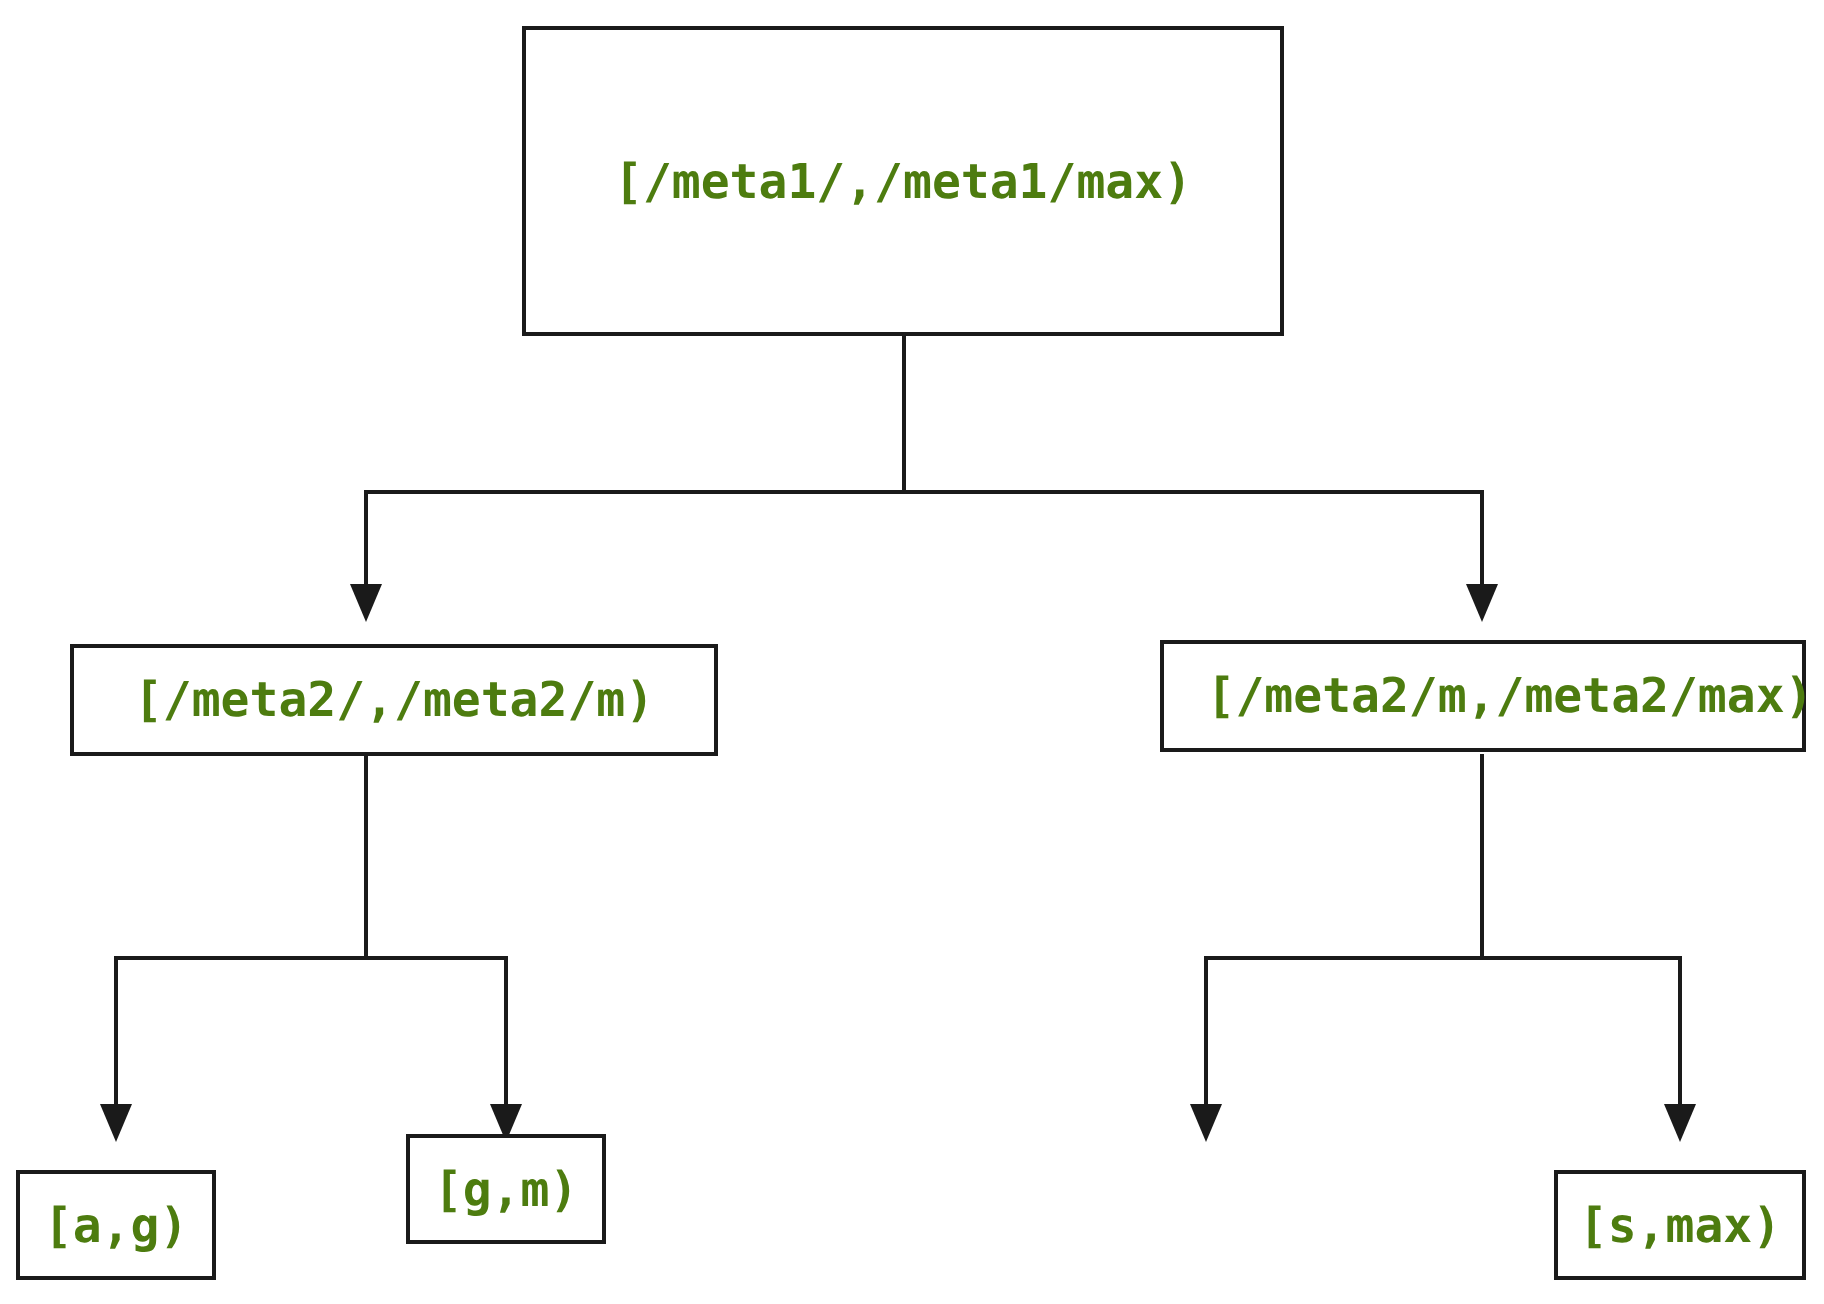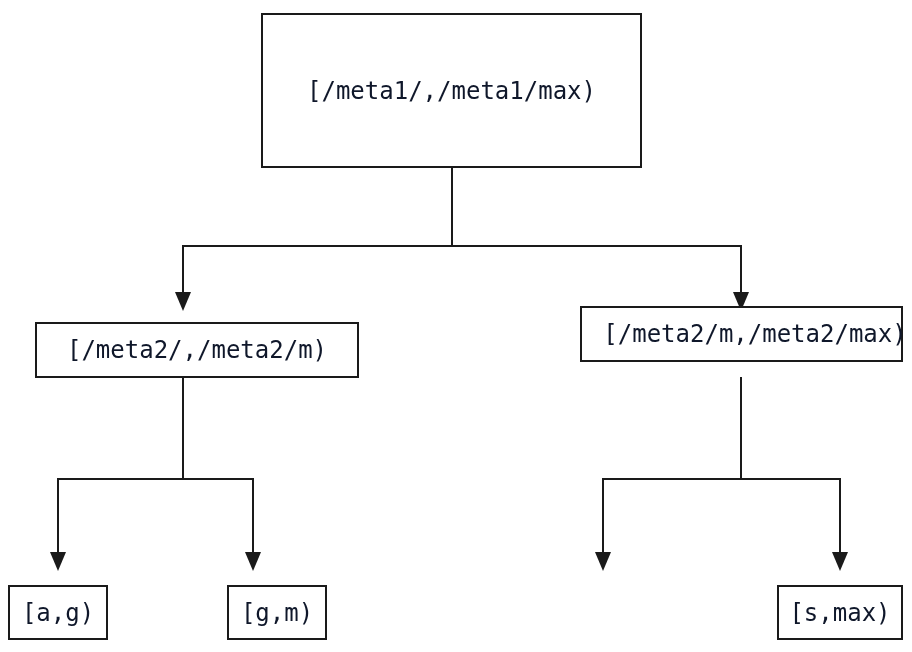--- a/index.html
+++ b/index.html
@@ -6,22 +6,23 @@
     margin: 0;
     padding: 0;
     background: #ffffff;
   }
   .canvas {
     position: relative;
     width: 912px;
     height: 648px;
     background: #ffffff;
     font-family: "DejaVu Sans Mono", "Liberation Mono", monospace;
-    color: #0f172a;
+    color: #4d7c0f;
     overflow: hidden;
+    font-weight: bold;
   }
   .edges-layer {
     position: absolute;
     left: 0;
     top: 0;
     width: 912px;
     height: 652px;
   }
   .edges-layer path {
     fill: none;
@@ -40,23 +41,23 @@
     border: 2px solid #1a1a1a;
     display: flex;
     align-items: center;
     justify-content: center;
     font-size: 24px;
     line-height: 1;
     white-space: pre;
   }
   .node-root      { left: 261px; top: 13px;  width: 381px; height: 155px; }
   .node-mid-left  { left: 35px;  top: 322px; width: 324px; height: 56px; }
-  .node-mid-right { left: 580px; top: 306px; width: 323px; height: 56px; padding-left: 27px; }
+  .node-mid-right { left: 580px; top: 320px; width: 323px; height: 56px; padding-left: 27px; }
   .node-leaf-ag   { left: 8px;   top: 585px; width: 100px; height: 55px; }
-  .node-leaf-gm   { left: 203px; top: 585px; width: 100px; height: 55px; margin-left: 24px; }
+  .node-leaf-gm   { left: 203px; top: 567px; width: 100px; height: 55px; }
   .node-leaf-ms   { left: 553px; top: 585px; width: 100px; height: 55px; }
   .node-leaf-smax { left: 777px; top: 585px; width: 126px; height: 55px; }
 </style>
 </head>
 <body>
 
 <div class="canvas">
 
   <svg class="edges-layer" viewBox="0 0 912 652" aria-hidden="true">
 

